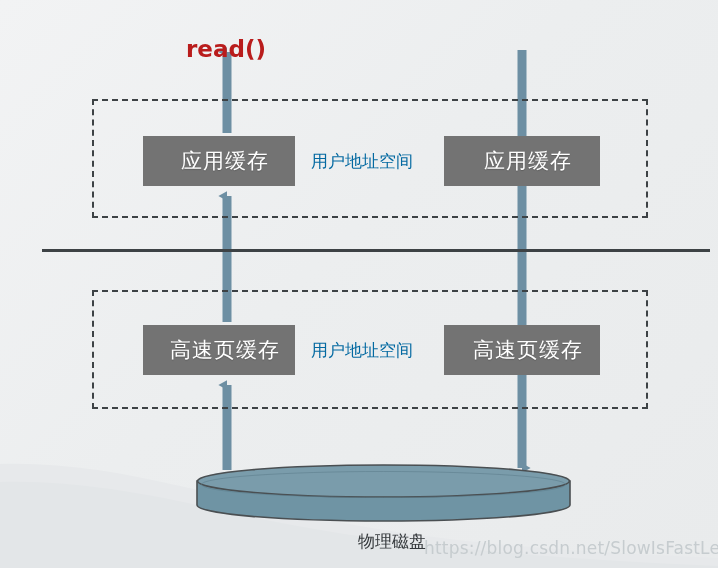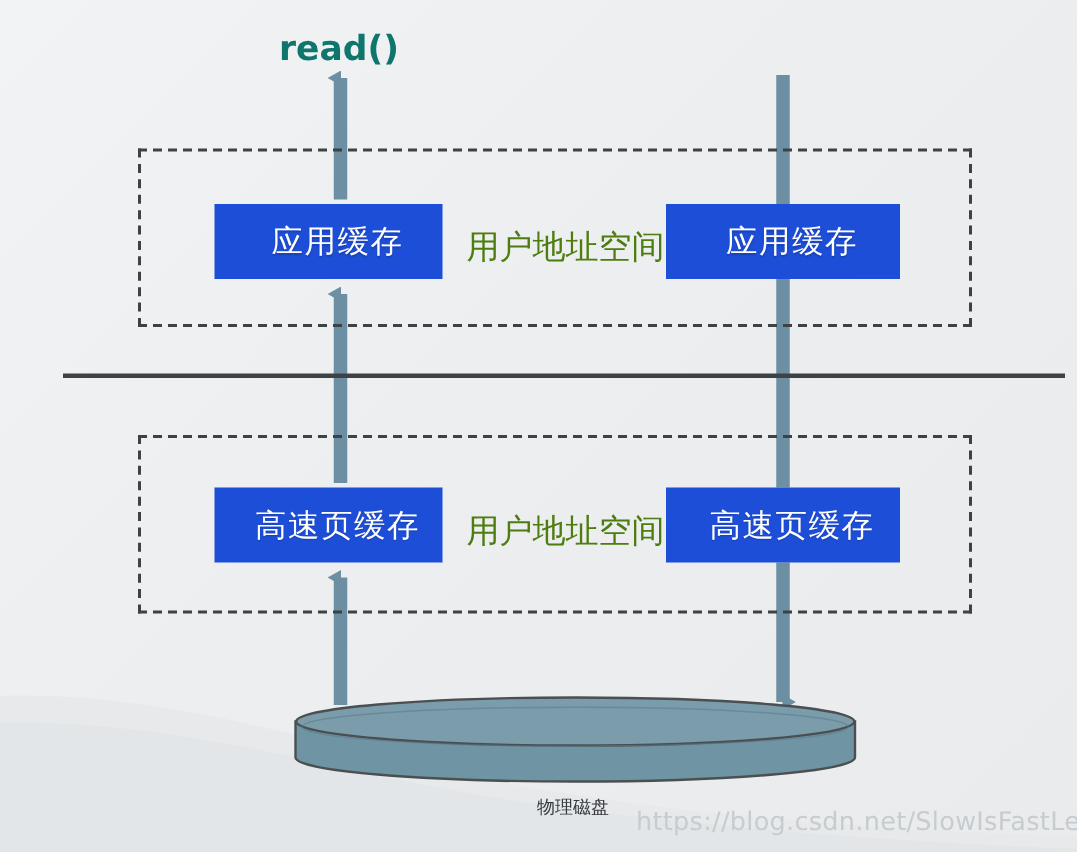--- a/index.html
+++ b/index.html
@@ -54,64 +54,65 @@
     left: 42px;
     top: 249px;
     width: 668px;
     height: 3px;
     background: #3d4245;
   }
 
   
   .cache-box {
     position: absolute;
-    background: #1d4ed8;
+    background: #737373;
     color: #ffffff;
     display: flex;
     align-items: center;
     justify-content: center;
     font-size: 21px;
     letter-spacing: 1px;
     box-sizing: border-box;
     text-shadow: 0 1px 1px rgba(0,0,0,0.18);
     padding-left: 12px;
   }
   #box-app-read    { left: 143px; top: 136px; width: 152px; height: 50px; }
   #box-app-write   { left: 444px; top: 136px; width: 156px; height: 50px; }
   #box-page-read   { left: 143px; top: 325px; width: 152px; height: 50px; }
   #box-page-write  { left: 444px; top: 325px; width: 156px; height: 50px; }
 
   
   .space-label {
     position: absolute;
-    font-size: 22px;
-    color: #4d7c0f;
+    font-size: 17px;
+    color: #0369a1;
     white-space: nowrap;
     text-align: right;
   }
   #label-user   { left: 311px; top: 150px; }
   #label-kernel { left: 311px; top: 339px; }
 
   
   .syscall-label {
     position: absolute;
     font-size: 23px;
     font-weight: bold;
-    color: #0f766e;
+    color: #b91c1c;
     white-space: nowrap;
+    margin-top: 16px;
   }
   #label-read  { left: 186px; top: 20px; }
   #label-write { left: 472px; top: 20px; }
 
   
   #label-disk {
     position: absolute;
     left: 358px;
     top: 530px;
-    font-size: 12px;
+    font-size: 17px;
     color: #35393c;
     white-space: nowrap;
   }
 
   
   #watermark {
     position: absolute;
     left: 424px;
     top: 538px;
     font-size: 17px;

